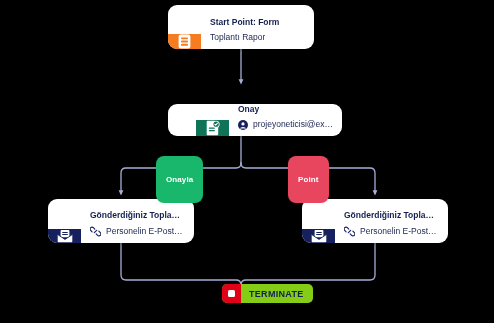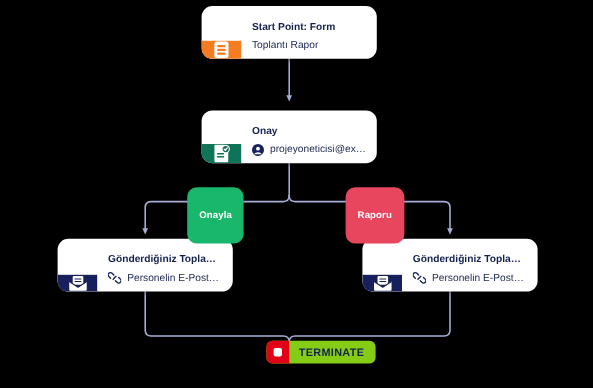--- a/index.html
+++ b/index.html
@@ -79,21 +79,21 @@
     align-items: center;
   }
 
   
   .ic-start  { background: #f57c20; }
   .ic-onay   { background: #0f7357; }
   .ic-mail   { background: #16205c; }
 
   
   #node-start  { left: 168px; top: 5px;   width: 146px; height: 44px; }
-  #node-onay   { left: 168px; top: 92px;  width: 146px; height: 44px; }
+  #node-onay   { left: 168px; top: 104px;  width: 146px; height: 32px; padding-left: 28px; }
   #node-left   { left: 48px;  top: 199px; width: 146px; height: 44px; }
   #node-right  { left: 302px; top: 199px; width: 146px; height: 44px; }
 
   
   .pill {
     position: absolute;
     z-index: 6;
     display: flex;
     align-items: center;
     justify-content: center;
@@ -211,21 +211,21 @@
             <circle cx="5" cy="3.9" r="1.6" fill="#ffffff"></circle>
             <path d="M1.8,8.6 a3.4,2.6 0 0 1 6.4,0 z" fill="#ffffff"></path>
           </svg>
         </span>
         <div class="node-sub">projeyoneticisi@exam…</div>
       </div>
     </div>
   </div>
 
   <div class="pill" id="pill-onayla">Onayla</div>
-  <div class="pill" id="pill-reddet">Raporu</div>
+  <div class="pill" id="pill-reddet">Point</div>
 
   <div class="node" id="node-left">
     <div class="node-icon ic-mail">
       <svg width="16" height="14" viewBox="0 0 16 14" xmlns="http://www.w3.org/2000/svg">
         <rect x="3.6" y="1" width="8.8" height="7.2" rx="0.9" fill="#ffffff"></rect>
         <rect x="5.1" y="3" width="5.8" height="1" rx="0.45" fill="#16205c"></rect>
         <rect x="5.1" y="5.1" width="5.8" height="1" rx="0.45" fill="#16205c"></rect>
         <path d="M0.7,5.6 L8,10.4 L15.3,5.6 L15.3,12.5 a0.8,0.8 0 0 1 -0.8,0.8 h-13 a0.8,0.8 0 0 1 -0.8,-0.8 z" fill="#ffffff"></path>
         <path d="M0.7,5.6 L8,10.4 L15.3,5.6" stroke="#16205c" stroke-width="0.85" fill="none" stroke-linejoin="round"></path>
       </svg>

